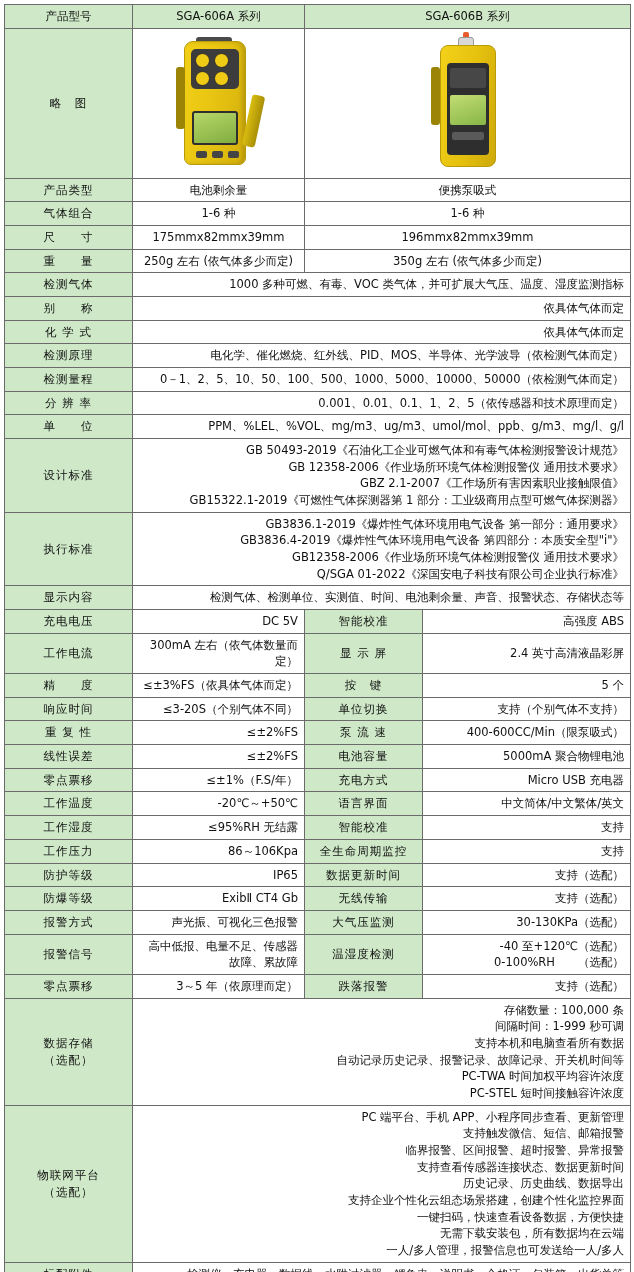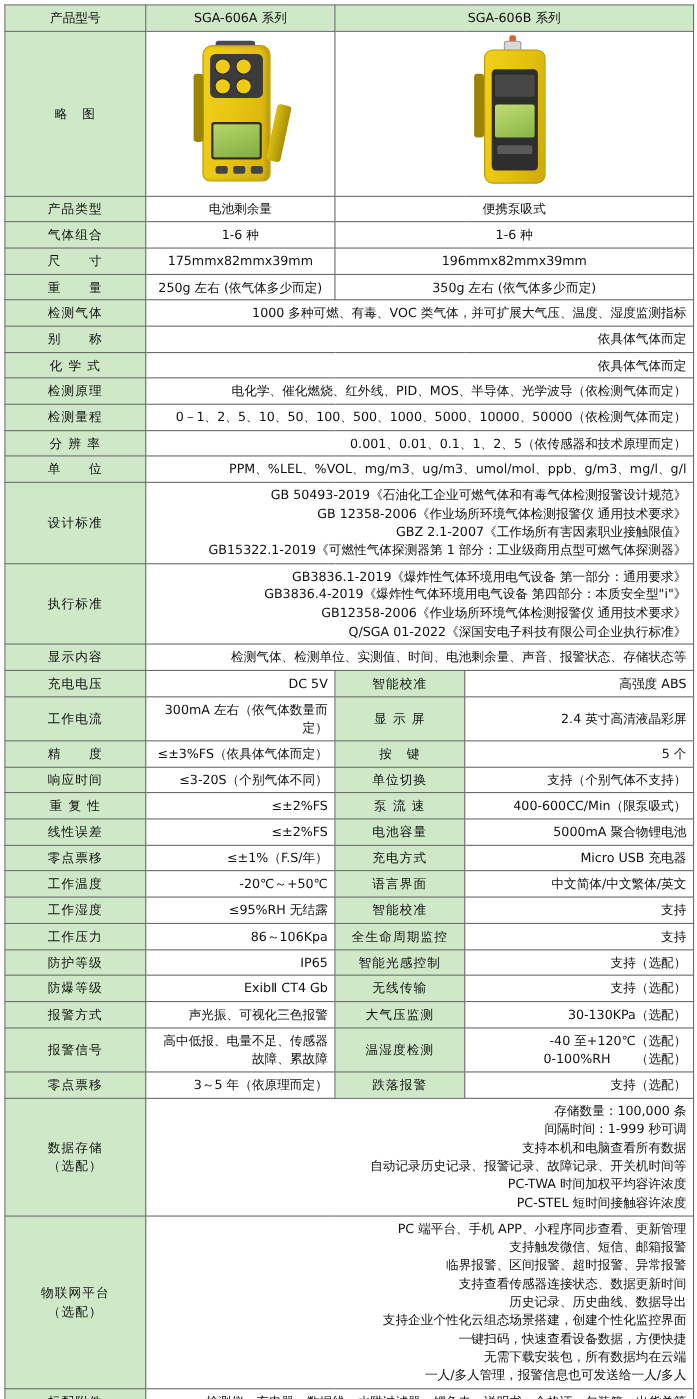--- a/index.html
+++ b/index.html
@@ -383,21 +383,21 @@
       </tr>
       <tr>
         <td class="lbl">工作压力</td>
         <td class="val">86～106Kpa</td>
         <td class="lbl">全生命周期监控</td>
         <td class="val">支持</td>
       </tr>
       <tr>
         <td class="lbl">防护等级</td>
         <td class="val">IP65</td>
-        <td class="lbl">智能光感控制</td>
+        <td class="lbl">数据更新时间</td>
         <td class="val">支持（选配）</td>
       </tr>
       <tr>
         <td class="lbl">防爆等级</td>
         <td class="val">ExibⅡ CT4 Gb</td>
         <td class="lbl">无线传输</td>
         <td class="val">支持（选配）</td>
       </tr>
       <tr>
         <td class="lbl">报警方式</td>

